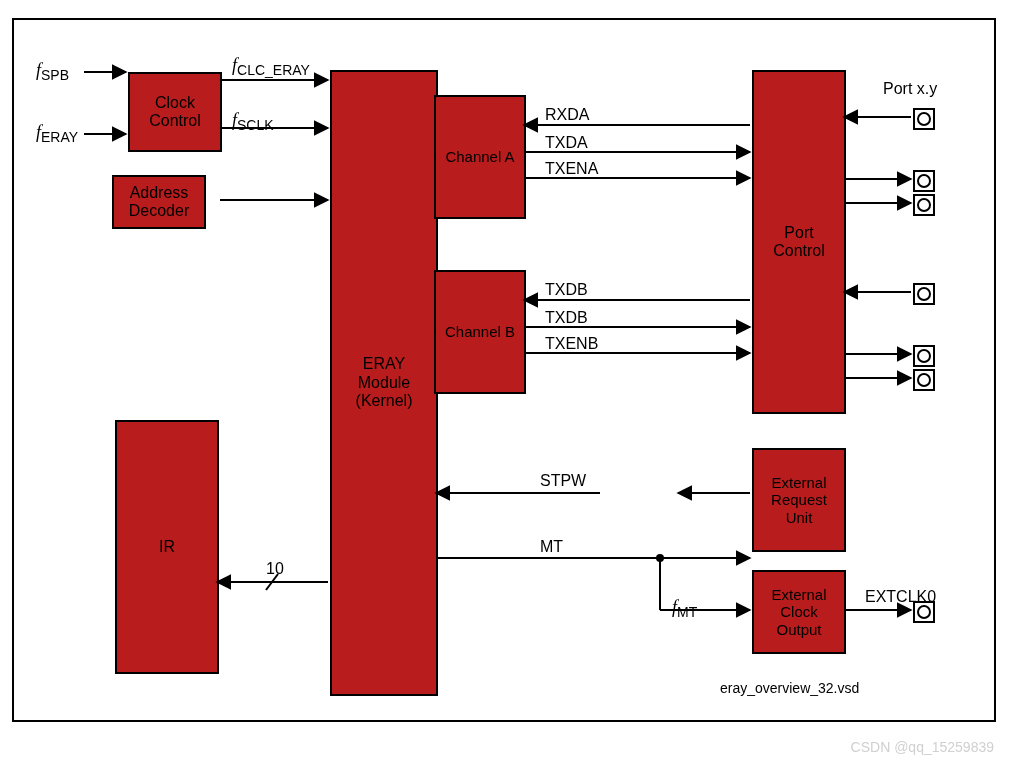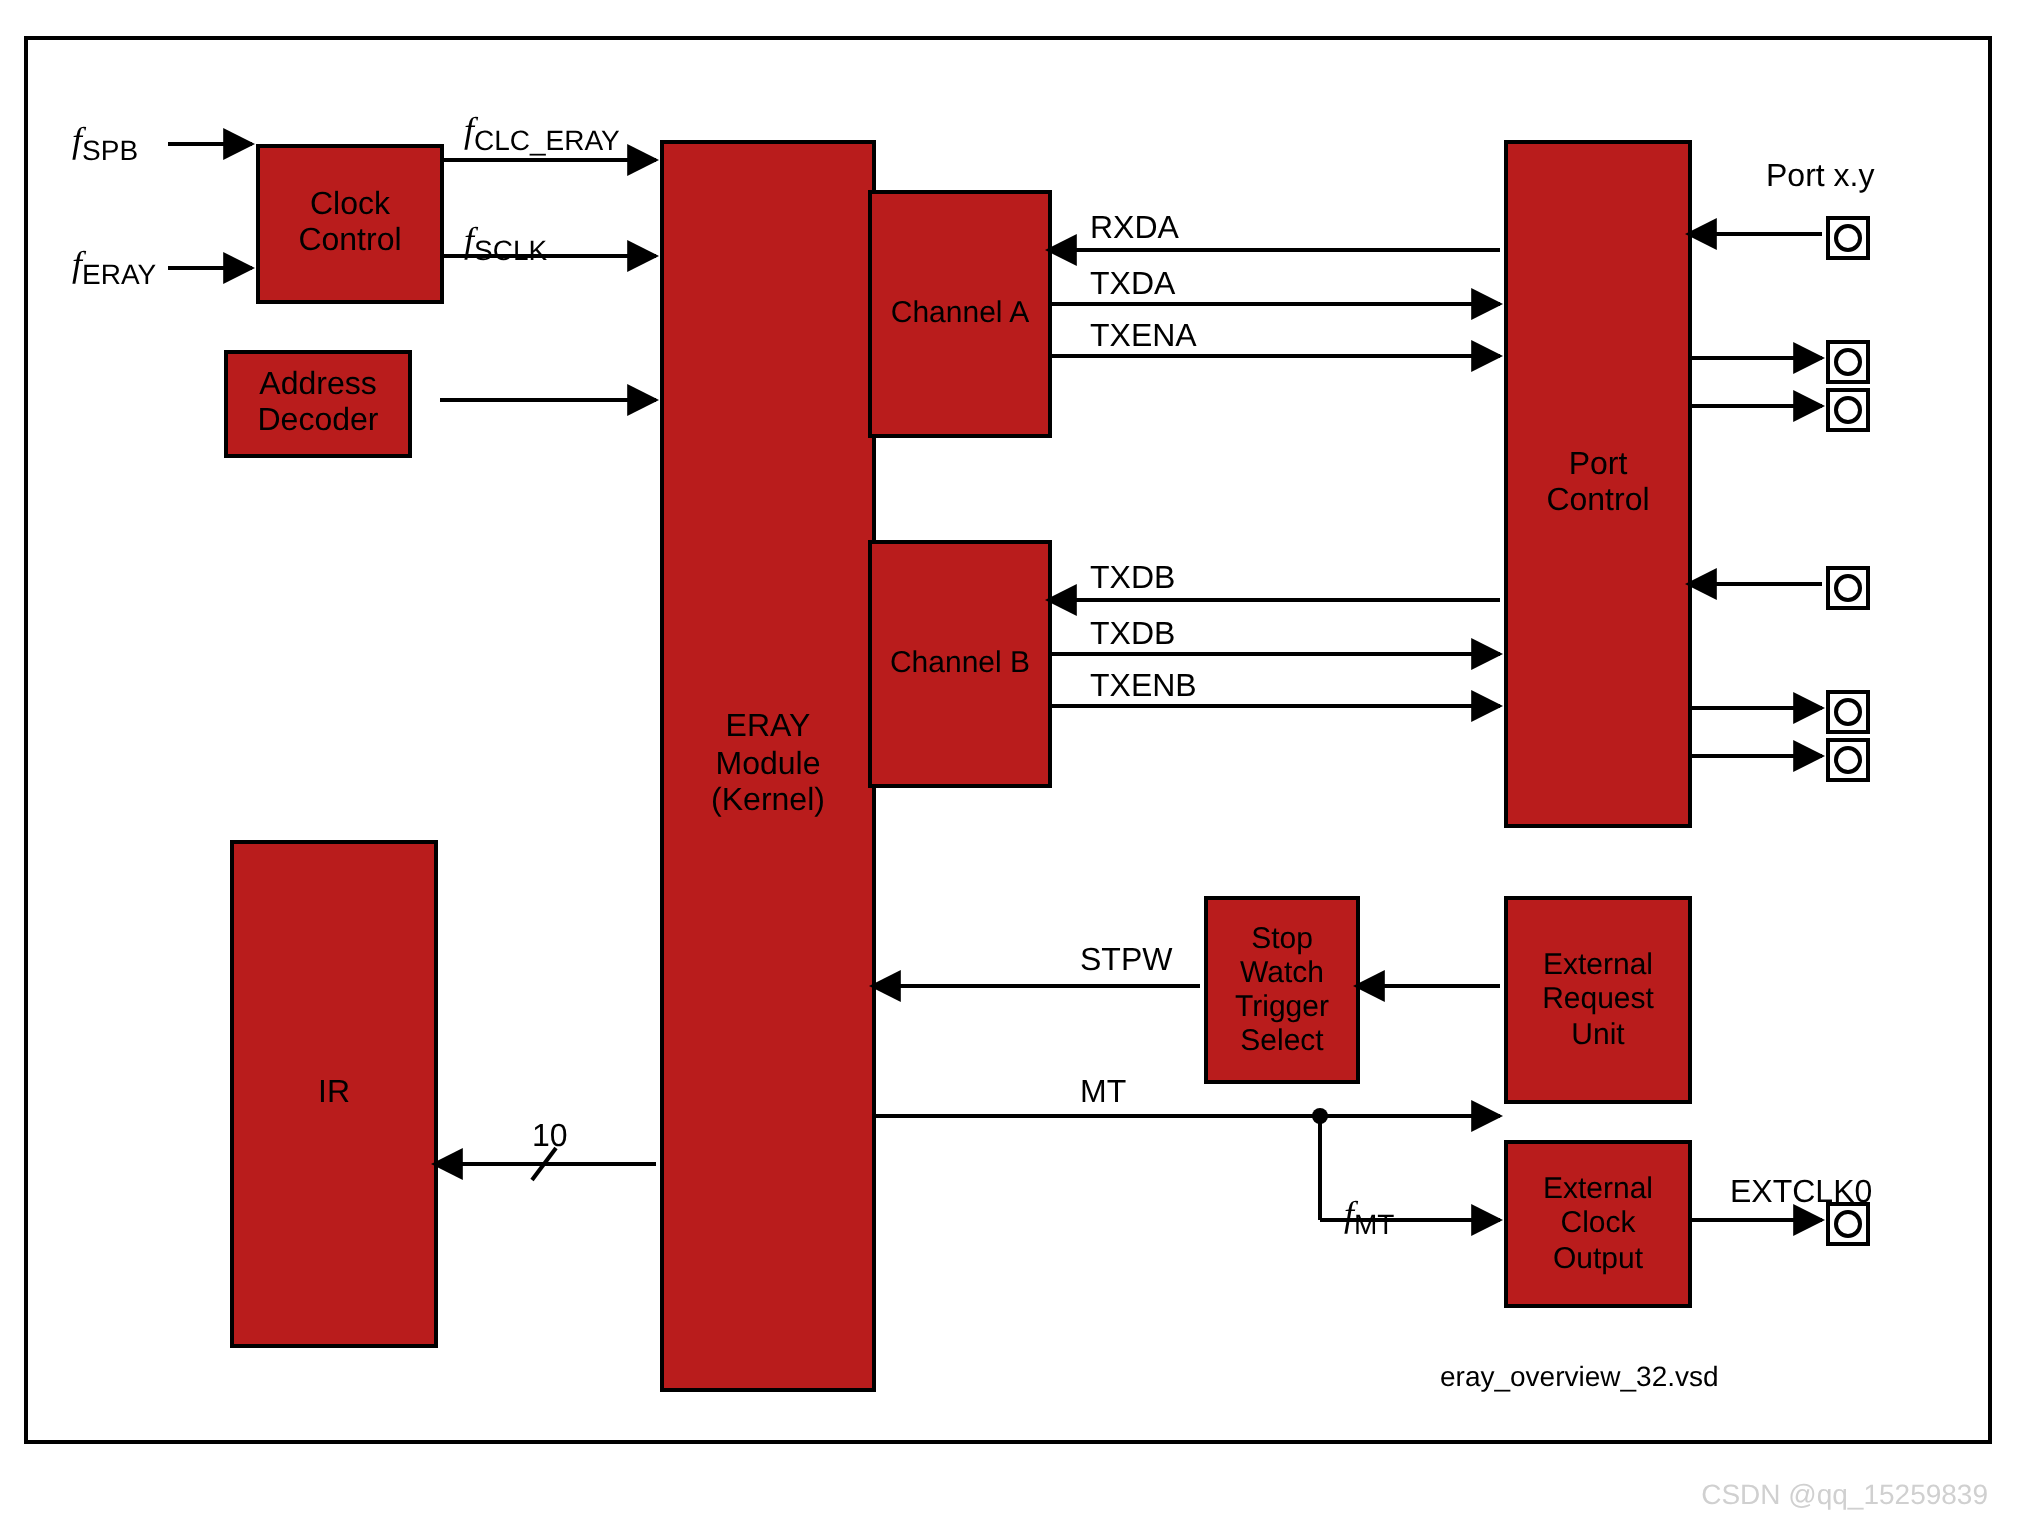--- a/index.html
+++ b/index.html
@@ -89,23 +89,20 @@
   </div>
   <div class="block" style="left:434px; top:95px; width:88px; height:120px; font-size:15px;">
     <span>Channel A</span>
   </div>
   <div class="block" style="left:434px; top:270px; width:88px; height:120px; font-size:15px;">
     <span>Channel B</span>
   </div>
   <div class="block" style="left:115px; top:420px; width:100px; height:250px;text-align:right;">
     <span>IR</span>
   </div>
-  <div class="block" style="left:602px; top:448px; width:74px; height:90px; font-size:15px;">
-    <span>Stop<br>Watch<br>Trigger<br>Select</span>
-  </div>
   <div class="block" style="left:752px; top:70px; width:90px; height:340px;">
     <span>Port<br>Control</span>
   </div>
   <div class="block" style="left:752px; top:448px; width:90px; height:100px; font-size:15px;">
     <span>External<br>Request<br>Unit</span>
   </div>
   <div class="block" style="left:752px; top:570px; width:90px; height:80px; font-size:15px;">
     <span>External<br>Clock<br>Output</span>
   </div>
 

